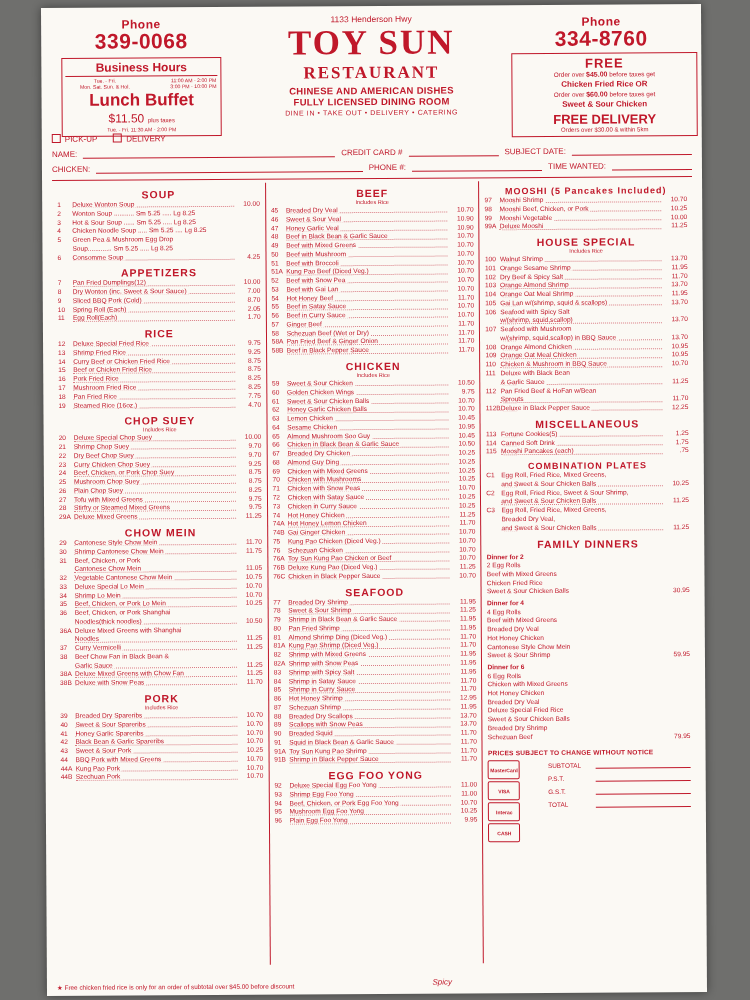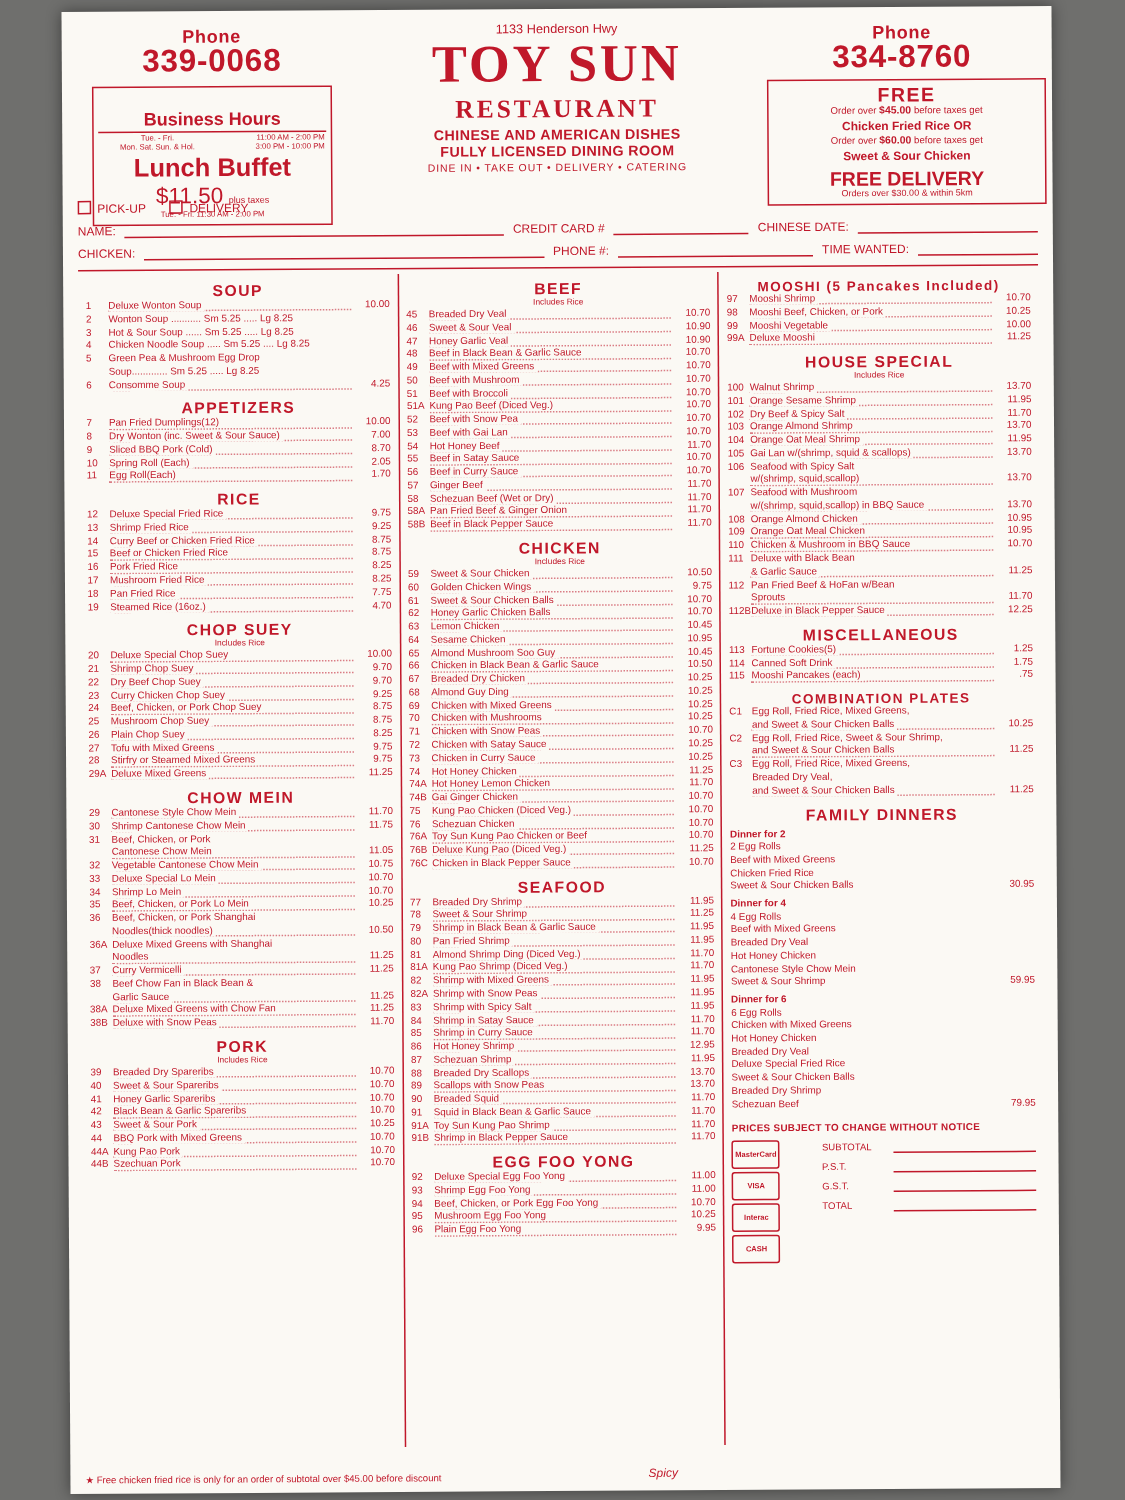--- a/index.html
+++ b/index.html
@@ -18,21 +18,21 @@
   }
   .inner{position:absolute;left:0;top:0;right:0;bottom:0;padding:6px 10px 0 10px;}
   
   .hdr{position:relative;height:118px;}
   .phoneblk{position:absolute;top:4px;text-align:center;width:180px;}
   .phoneblk.left{left:0;}
   .phoneblk.right{right:0;}
   .phone-lbl{font-size:12px;font-weight:bold;letter-spacing:.5px;}
   .phone-num{font-size:21px;font-weight:bold;letter-spacing:.5px;margin-top:-2px;}
   .hours{border:1.4px solid #c0182a;width:152px;margin:4px auto 0 auto;padding:2px 3px 3px 3px;text-align:center;}
-  .hours .h-t{font-size:12px;font-weight:bold;border-bottom:1px solid #c0182a;padding-bottom:1px;margin-top:12px;}
+  .hours .h-t{font-size:12px;font-weight:bold;border-bottom:1px solid #c0182a;padding-bottom:1px;}
   .hours table{width:100%;border-collapse:collapse;font-size:5.2px;margin-top:1px;}
   .hours td{padding:0 1px;}
   .hours td.r{text-align:right;}
   .buf{font-size:17px;font-weight:bold;margin-top:1px;}
   .buf2{font-size:13px;font-weight:bold;}
   .buf2 span{font-size:6px;font-weight:normal;}
   .hrs-bot{font-size:5.2px;margin-top:1px;}
   .center-title{position:absolute;left:186px;right:186px;top:2px;text-align:center;}
   .addr{font-size:8.5px;}
   .toysun{font-family:"Liberation Serif", serif;font-size:35px;font-weight:bold;letter-spacing:2px;line-height:1;margin-top:1px;}
@@ -105,21 +105,21 @@
                   <td>Tue. - Fri.</td>
                   <td class="r">11:00 AM - 2:00 PM</td>
                 </tr>
           <tr>
                   <td>Mon. Sat. Sun. &amp; Hol.</td>
                   <td class="r">3:00 PM - 10:00 PM</td>
                 </tr>
         </tbody>
             </table>
         <div class="buf">Lunch Buffet</div>
-        <div class="buf2"><span style="font-size:15px">$11.50</span> <span>plus taxes</span></div>
+        <div class="buf2"><span style="font-size:12px">$11.50</span> <span>plus taxes</span></div>
         <div class="hrs-bot">Tue. - Fri.    11:30 AM - 2:00 PM</div>
       </div>
     </div>
 
     <div class="center-title">
       <div class="addr">1133 Henderson Hwy</div>
       <div class="toysun">TOY SUN</div>
       <div class="rest">RESTAURANT</div>
       <div class="sub1">CHINESE AND AMERICAN DISHES</div>
       <div class="sub2">FULLY LICENSED DINING ROOM</div>
@@ -154,21 +154,21 @@
   <div class="optline">
     <span><span class="chk"></span><span>PICK-UP</span></span>
     <span><span class="chk"></span><span>DELIVERY</span></span>
   </div>
 
   <div class="formrow">
     <span class="fl">NAME:</span>
     <span class="ln"></span>
     <span class="fl">CREDIT CARD #</span>
     <span class="ln" style="max-width:90px"></span>
-    <span class="fl">CHINESE DATE:</span>
+    <span class="fl">SUBJECT DATE:</span>
     <span class="ln" style="max-width:120px"></span>
   </div>
   <div class="formrow">
     <span class="fl">CHICKEN:</span>
     <span class="ln"></span>
     <span class="fl">PHONE #:</span>
     <span class="ln" style="max-width:130px"></span>
     <span class="fl">TIME WANTED:</span>
     <span class="ln" style="max-width:80px"></span>
   </div>

